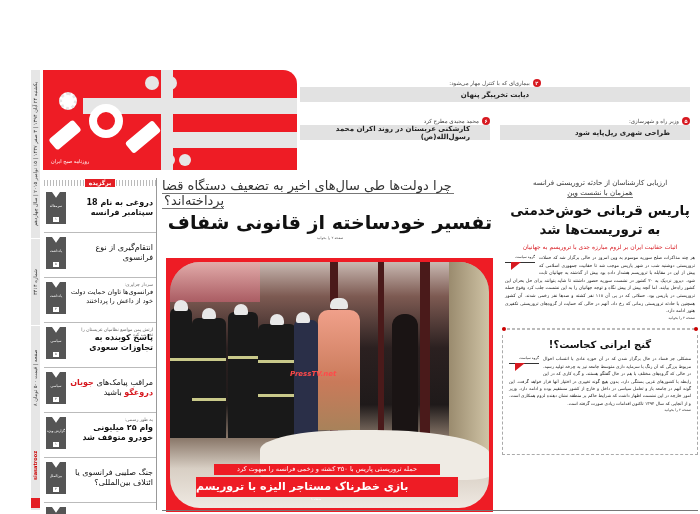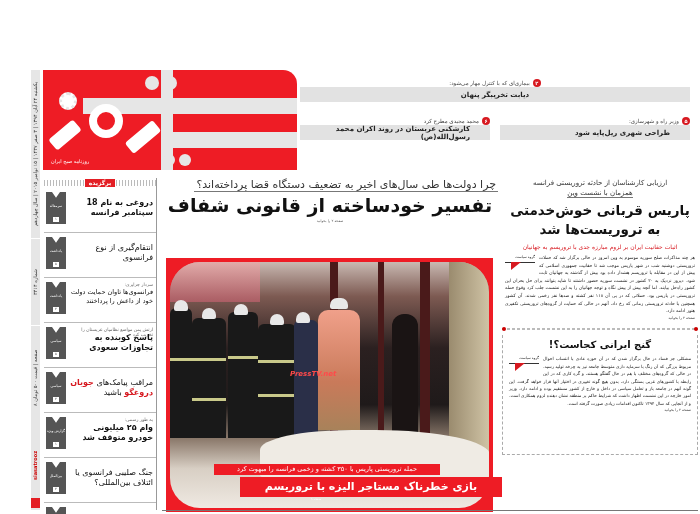--- a/index.html
+++ b/index.html
@@ -58,39 +58,39 @@
   .left-item .shirt .cat { position:absolute; left:0; right:0; top:12px; font-size:3.5px; color:#fff; text-align:center; }
   .left-item .shirt .pg { position:absolute; left:7px; bottom:2px; width:6px; height:5px; background:#fff; color:#333; font-size:3.5px; text-align:center; line-height:5px; }
   .left-item .txt { flex:1; padding:0 3px; text-align:right; direction:rtl; }
   .left-item .kicker { font-size:4.5px; color:#666; height:6px; }
   .left-item .head { font-size:8px; font-weight:bold; line-height:10px; color:#111; }
   .left-item .head .red { color:#d71920; }
   .left-item .head.light { font-weight:normal; }
 
   
   .center { position:absolute; left:162px; top:178px; width:336px; height:336px; }
-  .kicker-c { text-align:right; font-size:11px; color:#333; direction:rtl; }
+  .kicker-c { text-align:left; font-size:13px; color:#333; direction:rtl; }
   .kicker-c span { border-bottom:1px solid #777; padding:0 2px; }
   .main-head { text-align:center; font-size:19px; font-weight:bold; line-height:28px; letter-spacing:-0.5px; direction:rtl; color:#111; }
   .pg-ref { text-align:center; font-size:3.5px; color:#555; height:8px; }
   .photo-frame { position:absolute; left:4px; top:80px; width:327px; height:254px; background:#ee1c25; padding:4px; }
   .photo { position:relative; width:100%; height:100%; overflow:hidden;
      background: linear-gradient(180deg, #c9b9b2 0%, #7d5a52 14%, #2b2020 35%, #1f1a1a 58%, #8c7a6c 72%, #d8cfc4 84%, #efe9e2 100%); border-radius: 30px; }
   .photo .shop { position:absolute; left:0; top:0; width:90px; height:40px; background:linear-gradient(180deg,#e8a8a8,#b8606a); opacity:.8; }
   .photo .door { position:absolute; top:0; height:175px; background:#4a1a1a; }
   .photo .wall { position:absolute; right:0; top:0; width:40px; height:190px; background:linear-gradient(90deg,#9a8b6e,#cfc3a5); }
   .photo .ff { position:absolute; background:#191919; border-radius:6px 6px 0 0; }
   .photo .ff .stripe { position:absolute; left:0; right:0; height:3px; background:#c9c98a; }
   .photo .helmet { position:absolute; width:14px; height:11px; border-radius:7px 7px 2px 2px; background:#e8e8e8; }
   .photo .pink { position:absolute; left:148px; top:48px; width:42px; height:120px; background:linear-gradient(180deg,#f0a08a,#c97a5a 60%,#a8825a); border-radius:10px 10px 0 0; }
   .photo .woman { position:absolute; left:222px; top:52px; width:26px; height:120px; background:#1a1414; border-radius:12px 12px 0 0; }
   .photo .sheet { position:absolute; left:90px; top:168px; width:230px; height:50px; background:#efebe4; border-radius:40% 50% 10% 10%; }
   .photo .watermark { position:absolute; left:120px; top:108px; font-size:7px; color:#ff4a4a; font-style:italic; font-weight:bold; }
   .cap-small { position:absolute; left:48px; top:206px; width:226px; height:11px; background:#ee1c25; color:#fff; font-size:6.5px; text-align:center; line-height:11px; direction:rtl; }
-  .cap-big { position:absolute; left:30px; top:219px; width:262px; height:20px; background:#ee1c25; color:#fff; font-size:11px; font-weight:bold; text-align:center; line-height:20px; direction:rtl;margin-left:44px; }
+  .cap-big { position:absolute; left:30px; top:219px; width:262px; height:20px; background:#ee1c25; color:#fff; font-size:11px; font-weight:bold; text-align:left; line-height:20px; direction:rtl; }
   .cap-pg { position:absolute; left:145px; top:239px; font-size:3px; color:#fff; }
 
   
   .right { position:absolute; left:502px; top:178px; width:196px; height:336px; }
   .right .kicker-r { text-align:center; font-size:7px; color:#333; line-height:10px; direction:rtl; }
   .right .kicker-r .ul { border-bottom:1px solid #777; }
   .right .head-r { text-align:center; font-size:13.5px; font-weight:bold; line-height:19px; direction:rtl; margin-top:3px; }
   .right .sub-r { text-align:center; font-size:6px; color:#d71920; margin-top:4px; direction:rtl; }
   .art { position:relative; margin-top:4px; font-size:4.5px; line-height:7.6px; color:#222; direction:rtl; text-align:justify; padding:0 3px; }
   .byline-box { float:right; width:30px; height:22px; margin-left:4px; position:relative; }

